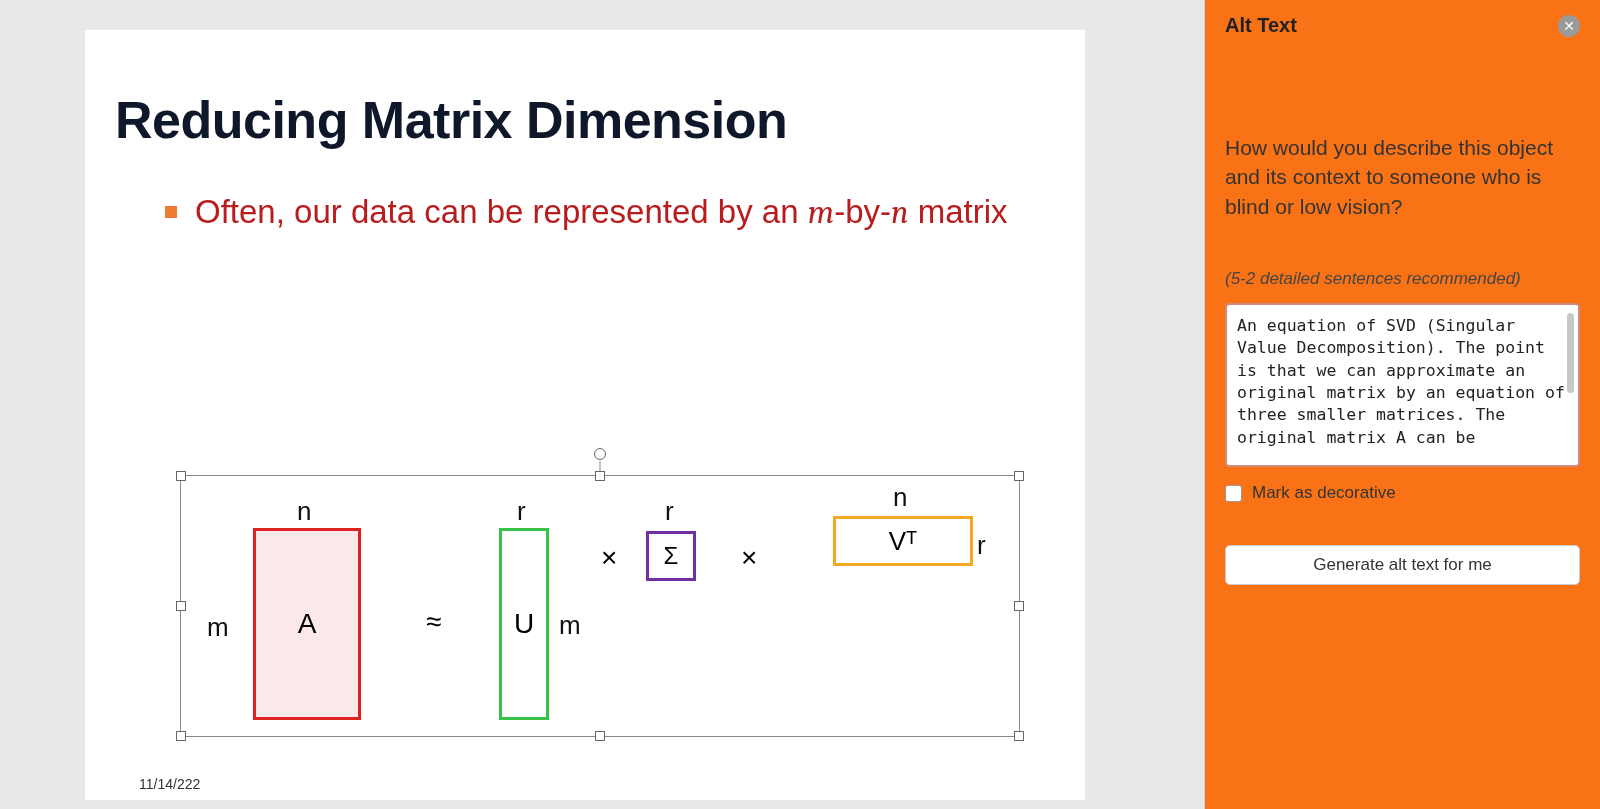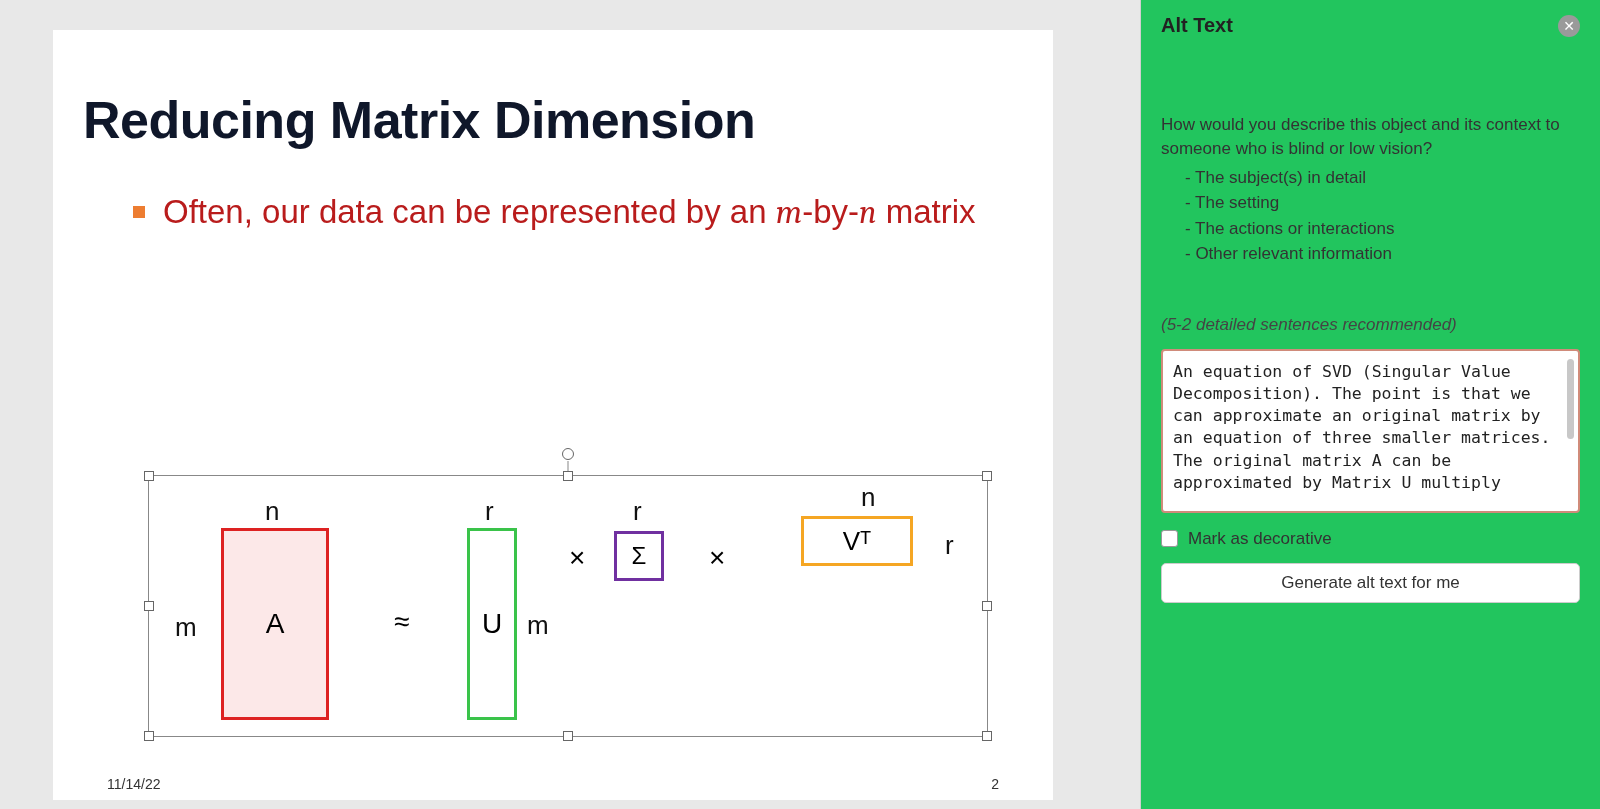--- a/index.html
+++ b/index.html
@@ -23,41 +23,41 @@
   .h-t  { top: -5px; left: 50%; transform: translateX(-50%); }
   .h-b  { bottom: -5px; left: 50%; transform: translateX(-50%); }
   .h-l  { left: -5px; top: 50%; transform: translateY(-50%); }
   .h-r  { right: -5px; top: 50%; transform: translateY(-50%); }
   .rot-handle { position: absolute; top: -28px; left: 50%; transform: translateX(-50%); width: 12px; height: 12px; border: 1px solid #666; border-radius: 50%; background: #fff; }
   .rot-handle::after { content:""; position:absolute; top:12px; left:50%; width:1px; height:12px; background:#888; transform:translateX(-50%); }
   
   .matA { position:absolute; left:72px; top:52px; width:108px; height:192px; background:#fce8e8; border:3px solid #d22; display:flex; align-items:center; justify-content:center; font-size:28px; }
   .matU { position:absolute; left:318px; top:52px; width:50px; height:192px; border:3px solid #3ac34a; display:flex; align-items:center; justify-content:center; font-size:28px; }
   .matS { position:absolute; left:465px; top:55px; width:50px; height:50px; border:3px solid #7030a0; display:flex; align-items:center; justify-content:center; font-size:24px; }
-  .matV { position:absolute; left:652px; top:40px; width:112px; height:50px; border:3px solid #f5a623; display:flex; align-items:center; justify-content:center; font-size:26px; }
+  .matV { position:absolute; left:652px; top:40px; width:140px; height:50px; border:3px solid #f5a623; display:flex; align-items:center; justify-content:center; font-size:26px; }
   .lbl { position:absolute; font-size:26px; color:#111; }
   .op { position:absolute; font-size:28px; }
   
-  .footer { position:absolute; left:0; right:0; bottom:8px; display:flex; justify-content:space-between; font-size:14px; color:#333; padding:0 54px; }
+  .footer { position:absolute; left:0; right:0; bottom:8px; display:flex; justify-content:flex-start; font-size:14px; color:#333; padding:0 54px; }
   
-  .sidebar { width: 460px; background: #22c55e; border-left: 1px solid #d0d0d0; padding: 14px 20px 20px 20px; position: relative; }
+  .sidebar { width: 396px; background: #f97316; border-left: 1px solid #d0d0d0; padding: 14px 20px 20px 20px; position: relative; }
   .sidebar-header { display:flex; justify-content:space-between; align-items:center; }
   .sidebar-title { font-size: 20px; font-weight: 600; color:#222; }
   .close-btn { width:22px; height:22px; border-radius:50%; background:#9a9a9a; color:#fff; display:flex; align-items:center; justify-content:center; font-size:14px; cursor:pointer; }
-  .prompt { font-size:17px; color:#333; line-height:1.4; margin-top:76px; }
+  .prompt { font-size:21px; color:#333; line-height:1.4; margin-top:96px; }
   .prompt-list { margin-top:4px; margin-left:24px; }
   .prompt-list .pi { font-size:17px; color:#333; line-height:1.5; }
   .hint { font-style: italic; color:#444; font-size:17px; margin-top:48px; }
   .alttext-box { margin-top:14px; border:2px solid #d08b7a; border-radius:4px; background:#fff; padding:10px 10px; position:relative; }
   .alttext-box textarea { width:100%; height:136px; border:none; outline:none; resize:none; font-size:16.5px; line-height:1.35; color:#222; background:transparent; }
   .alttext-scroll { position:absolute; right:4px; top:8px; width:7px; height:80px; background:#c8c8c8; border-radius:4px; }
   .checkbox-row { display:flex; align-items:center; gap:10px; margin-top:16px; }
   .checkbox { width:17px; height:17px; border:1px solid #999; background:#fff; border-radius:3px; cursor:pointer; }
   .checkbox-label { font-size:17px; color:#333; }
-  .gen-button { margin-top:14px; width:100%; background:#fff; border:1px solid #ccc; border-radius:5px; padding:9px 0; font-size:17px; color:#333; cursor:pointer; text-align:center; }
+  .gen-button { margin-top:42px; width:100%; background:#fff; border:1px solid #ccc; border-radius:5px; padding:9px 0; font-size:17px; color:#333; cursor:pointer; text-align:center; }
 </style>
 </head>
 <body>
 
 <div class="app">
 
   <div class="slide-area">
     <div class="slide">
       <h1 class="slide-title">Reducing  Matrix Dimension</h1>
 
@@ -110,26 +110,20 @@
 
   <div class="sidebar">
     <div class="sidebar-header">
       <div class="sidebar-title">Alt Text</div>
       <div class="close-btn">
         <span>✕</span>
       </div>
     </div>
 
     <div class="prompt">How would you describe this object and its context to someone who is blind or low vision?</div>
-    <div class="prompt-list">
-      <div class="pi">- The subject(s) in detail</div>
-      <div class="pi">- The setting</div>
-      <div class="pi">- The actions or interactions</div>
-      <div class="pi">- Other relevant information</div>
-    </div>
 
     <div class="hint">(5-2 detailed sentences recommended)</div>
 
     <div class="alttext-box">
       <textarea style="">An equation of SVD (Singular Value Decomposition). The point is that we can approximate an original matrix by an equation of three smaller matrices. The original matrix A can be approximated by Matrix U multiply \Sigma matrix multiple the transpose of the V matrix.</textarea>
       <div class="alttext-scroll"></div>
     </div>
 
     <div class="checkbox-row">
       <div class="checkbox"></div>

